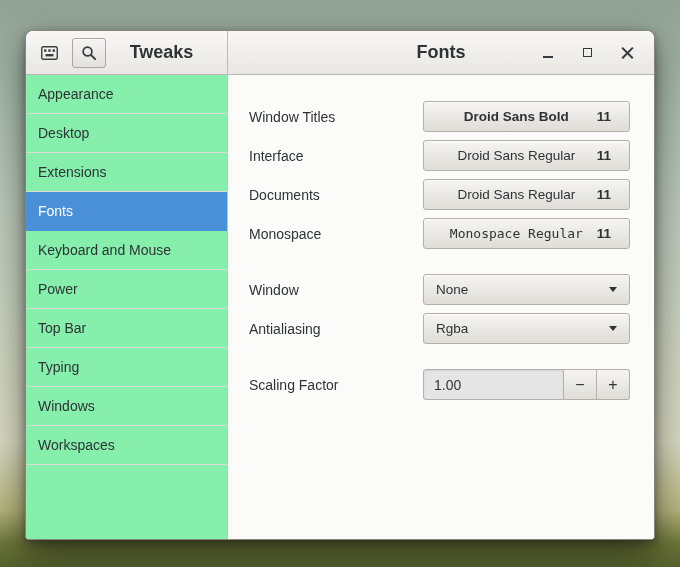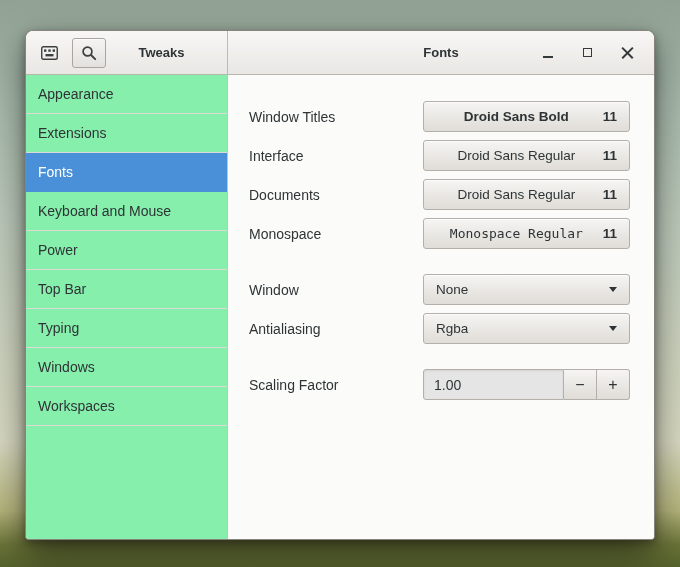--- a/index.html
+++ b/index.html
@@ -25,21 +25,21 @@
   .headerbar {
     height:44px; flex-shrink:0; display:flex;
     background:linear-gradient(#f8f7f5,#e9e7e4);
     border-bottom:1px solid #b9b6b0;
     border-radius:7px 7px 0 0;
   }
   .hb-left {
     width:202px; flex-shrink:0; display:flex; align-items:center;
     padding:0 8px; gap:8px; border-right:1px solid #bdbab4;
   }
-  .hb-title { font-weight:bold; font-size:13px; color:#2e3436; }
+  .hb-title { font-weight:bold; font-size:18px; color:#2e3436; }
   .hb-left .hb-title { flex:1; text-align:center; padding-right:10px; }
   .hb-right { flex:1; position:relative; display:flex; align-items:center; justify-content:center; }
 
   .icon-btn {
     width:30px; height:30px; display:flex; align-items:center; justify-content:center;
     border-radius:3px; background:transparent; border:1px solid transparent;
   }
   .icon-btn.framed {
     background:linear-gradient(#f5f4f2,#e3e1dd);
     border:1px solid #aaa69f;
@@ -77,21 +77,21 @@
 
   .control { width:207px; height:31px; }
 
   .gtk-btn {
     display:flex; align-items:center;
     background:linear-gradient(#f6f5f3,#e9e7e3 55%,#e0ddd8);
     border:1px solid #b4b0a9; border-radius:3px;
     box-shadow: inset 0 1px rgba(255,255,255,.7);
     color:#2e3436; font-size:13.5px;
   }
-  .font-btn { padding:0 12px; }
+  .font-btn { padding:0 18px; }
   .font-btn .font-name { flex:1; text-align:center; }
   .font-btn .font-size { font-weight:bold; margin-left:6px; }
   .font-btn.bold .font-name { font-weight:bold; }
   .font-btn.mono .font-name { font-family:"DejaVu Sans Mono", monospace; font-size:13px; }
 
   .dropdown { padding:0 12px; justify-content:space-between; }
   .dd-arrow {
     width:0; height:0;
     border-left:4.5px solid transparent; border-right:4.5px solid transparent;
     border-top:5.5px solid #2e3436;
@@ -157,20 +157,23 @@
     </div>
   </div>
 
   <div class="body-area">
 
     <div class="sidebar">
       <div class="side-item">
         <span>Appearance</span>
       </div>
       <div class="side-item">
+        <span>Desktop</span>
+      </div>
+      <div class="side-item">
         <span>Extensions</span>
       </div>
       <div class="side-item selected">
         <span>Fonts</span>
       </div>
       <div class="side-item">
         <span>Keyboard and Mouse</span>
       </div>
       <div class="side-item">
         <span>Power</span>

